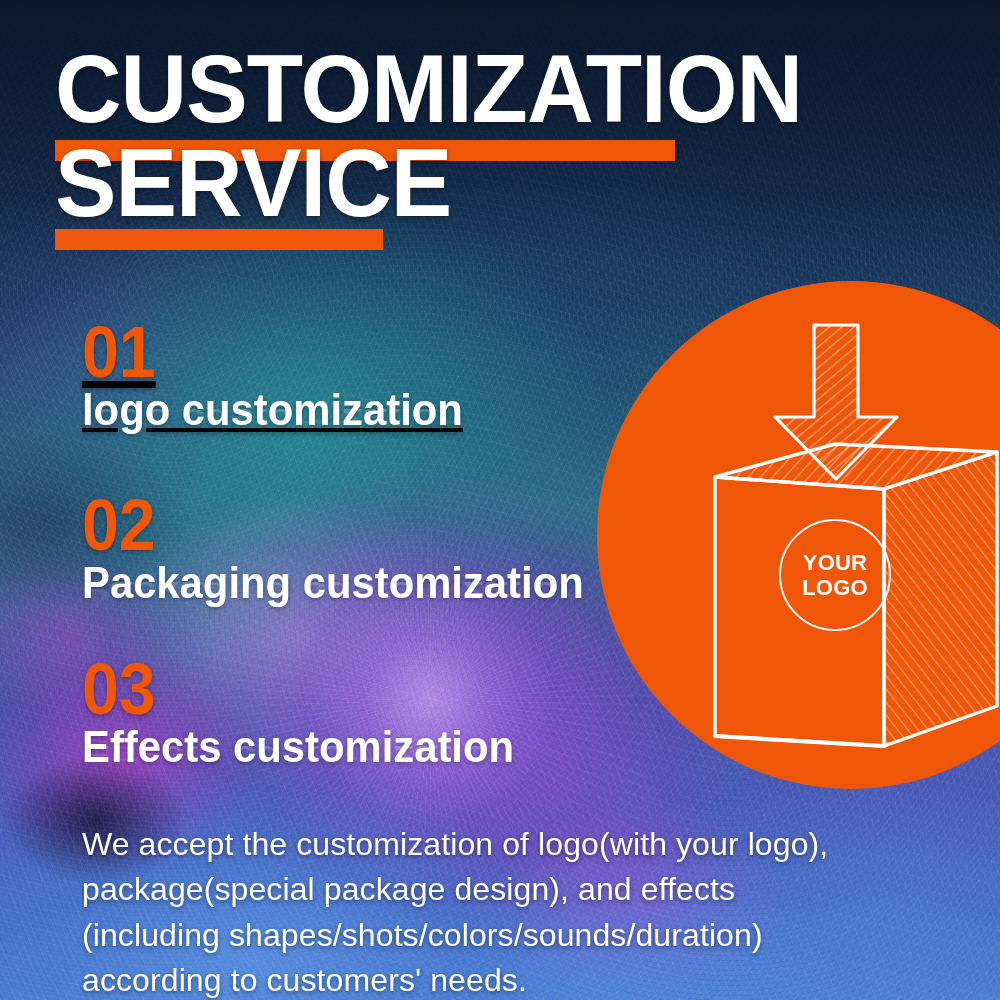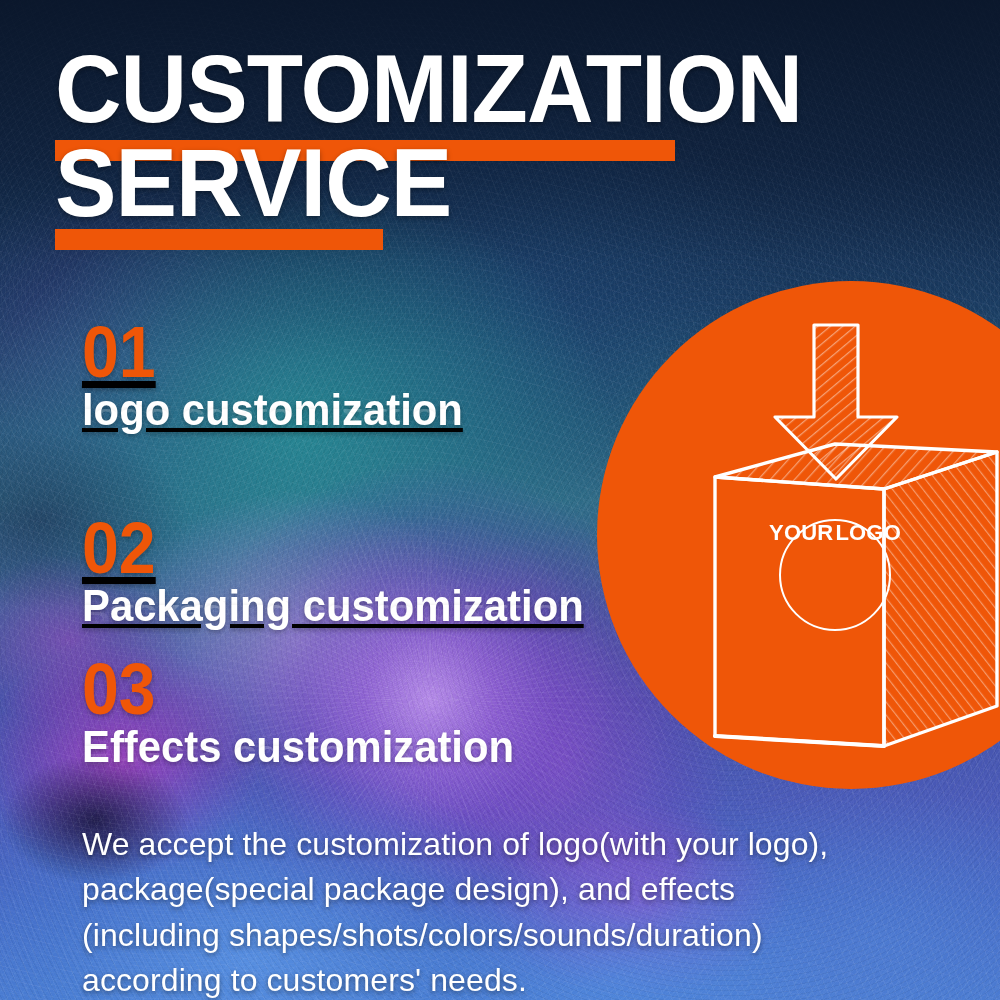--- a/index.html
+++ b/index.html
@@ -123,21 +123,21 @@
     height: 21px;
     background: #ef5608;
   }
   #bar-1 { left: 0; top: 96px; width: 620px; }
   #bar-2 { left: 0; top: 91px; width: 328px; }
   #row-2 { margin-top: 4px; }
 
   
   .service-item { position: absolute; left: 82px; }
   #item-01 { top: 323px; text-decoration: underline; }
-  #item-02 { top: 519px; text-decoration: underline; }
+  #item-02 { top: 496px; }
   #item-03 { top: 660px; }
 
   .item-number {
     color: #ef5608;
     font-family: "Liberation Sans Narrow", "Liberation Sans", sans-serif;
     font-weight: 700;
     font-size: 72px;
     line-height: 0.82;
     letter-spacing: 0px;
     transform: scaleX(0.92);
@@ -211,22 +211,22 @@
   #logo-circle {
     position: absolute;
     left: 779px;
     top: 519px;
     width: 112px;
     height: 112px;
     border: 2px solid #ffffff;
     border-radius: 50%;
     box-sizing: border-box;
     display: flex;
-    flex-direction: row;
-    align-items: flex-start;
+    flex-direction: column;
+    align-items: center;
     justify-content: center;
     gap: 2px;
   }
   .logo-line {
     color: #ffffff;
     font-family: "Liberation Sans", sans-serif;
     font-weight: 700;
     font-size: 22px;
     line-height: 1.05;
     letter-spacing: 0.2px;

